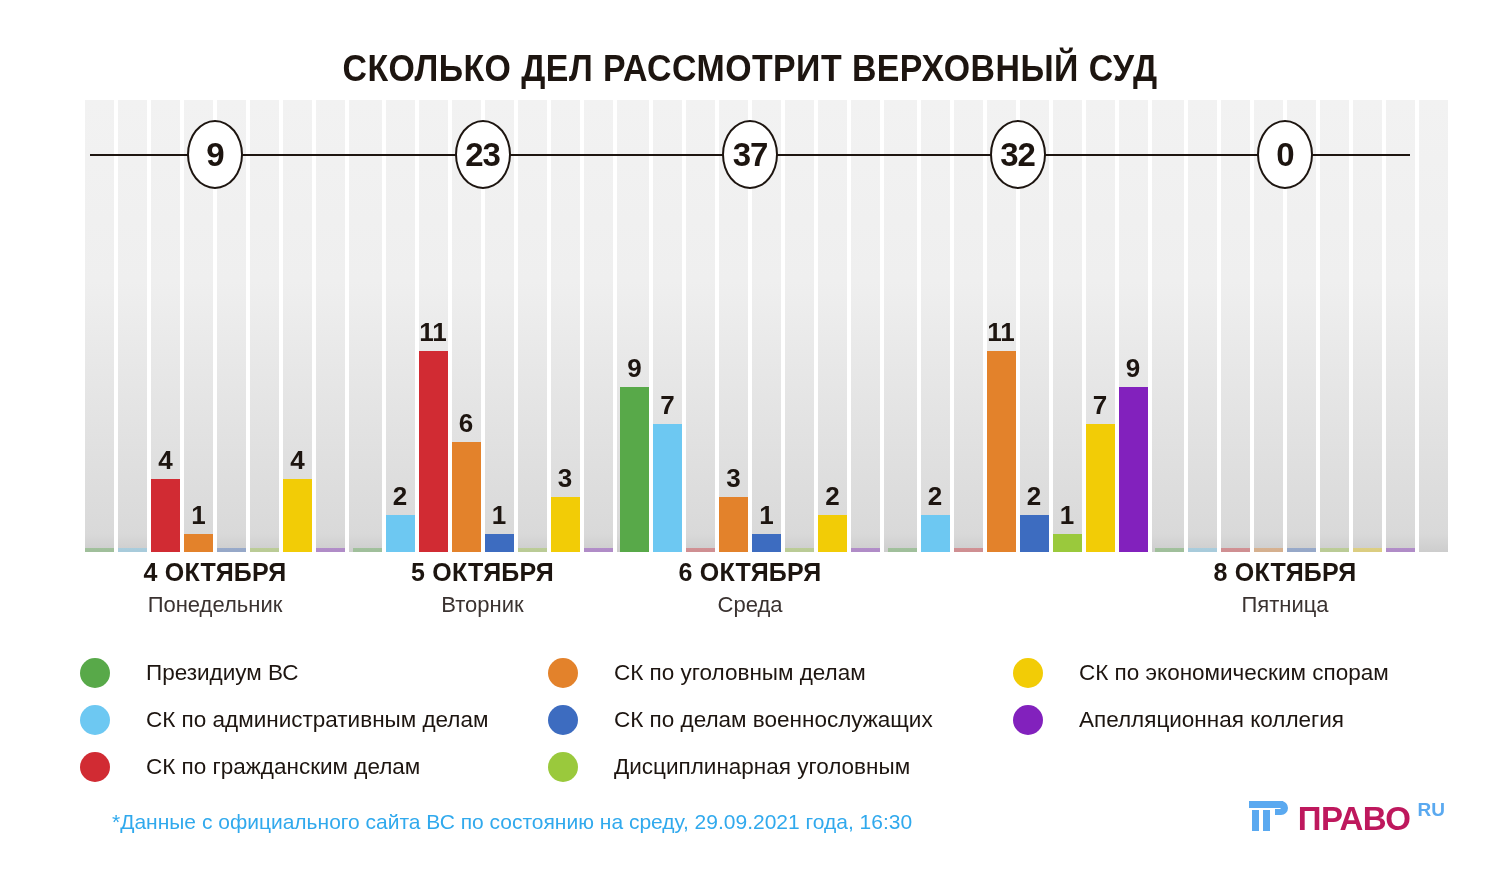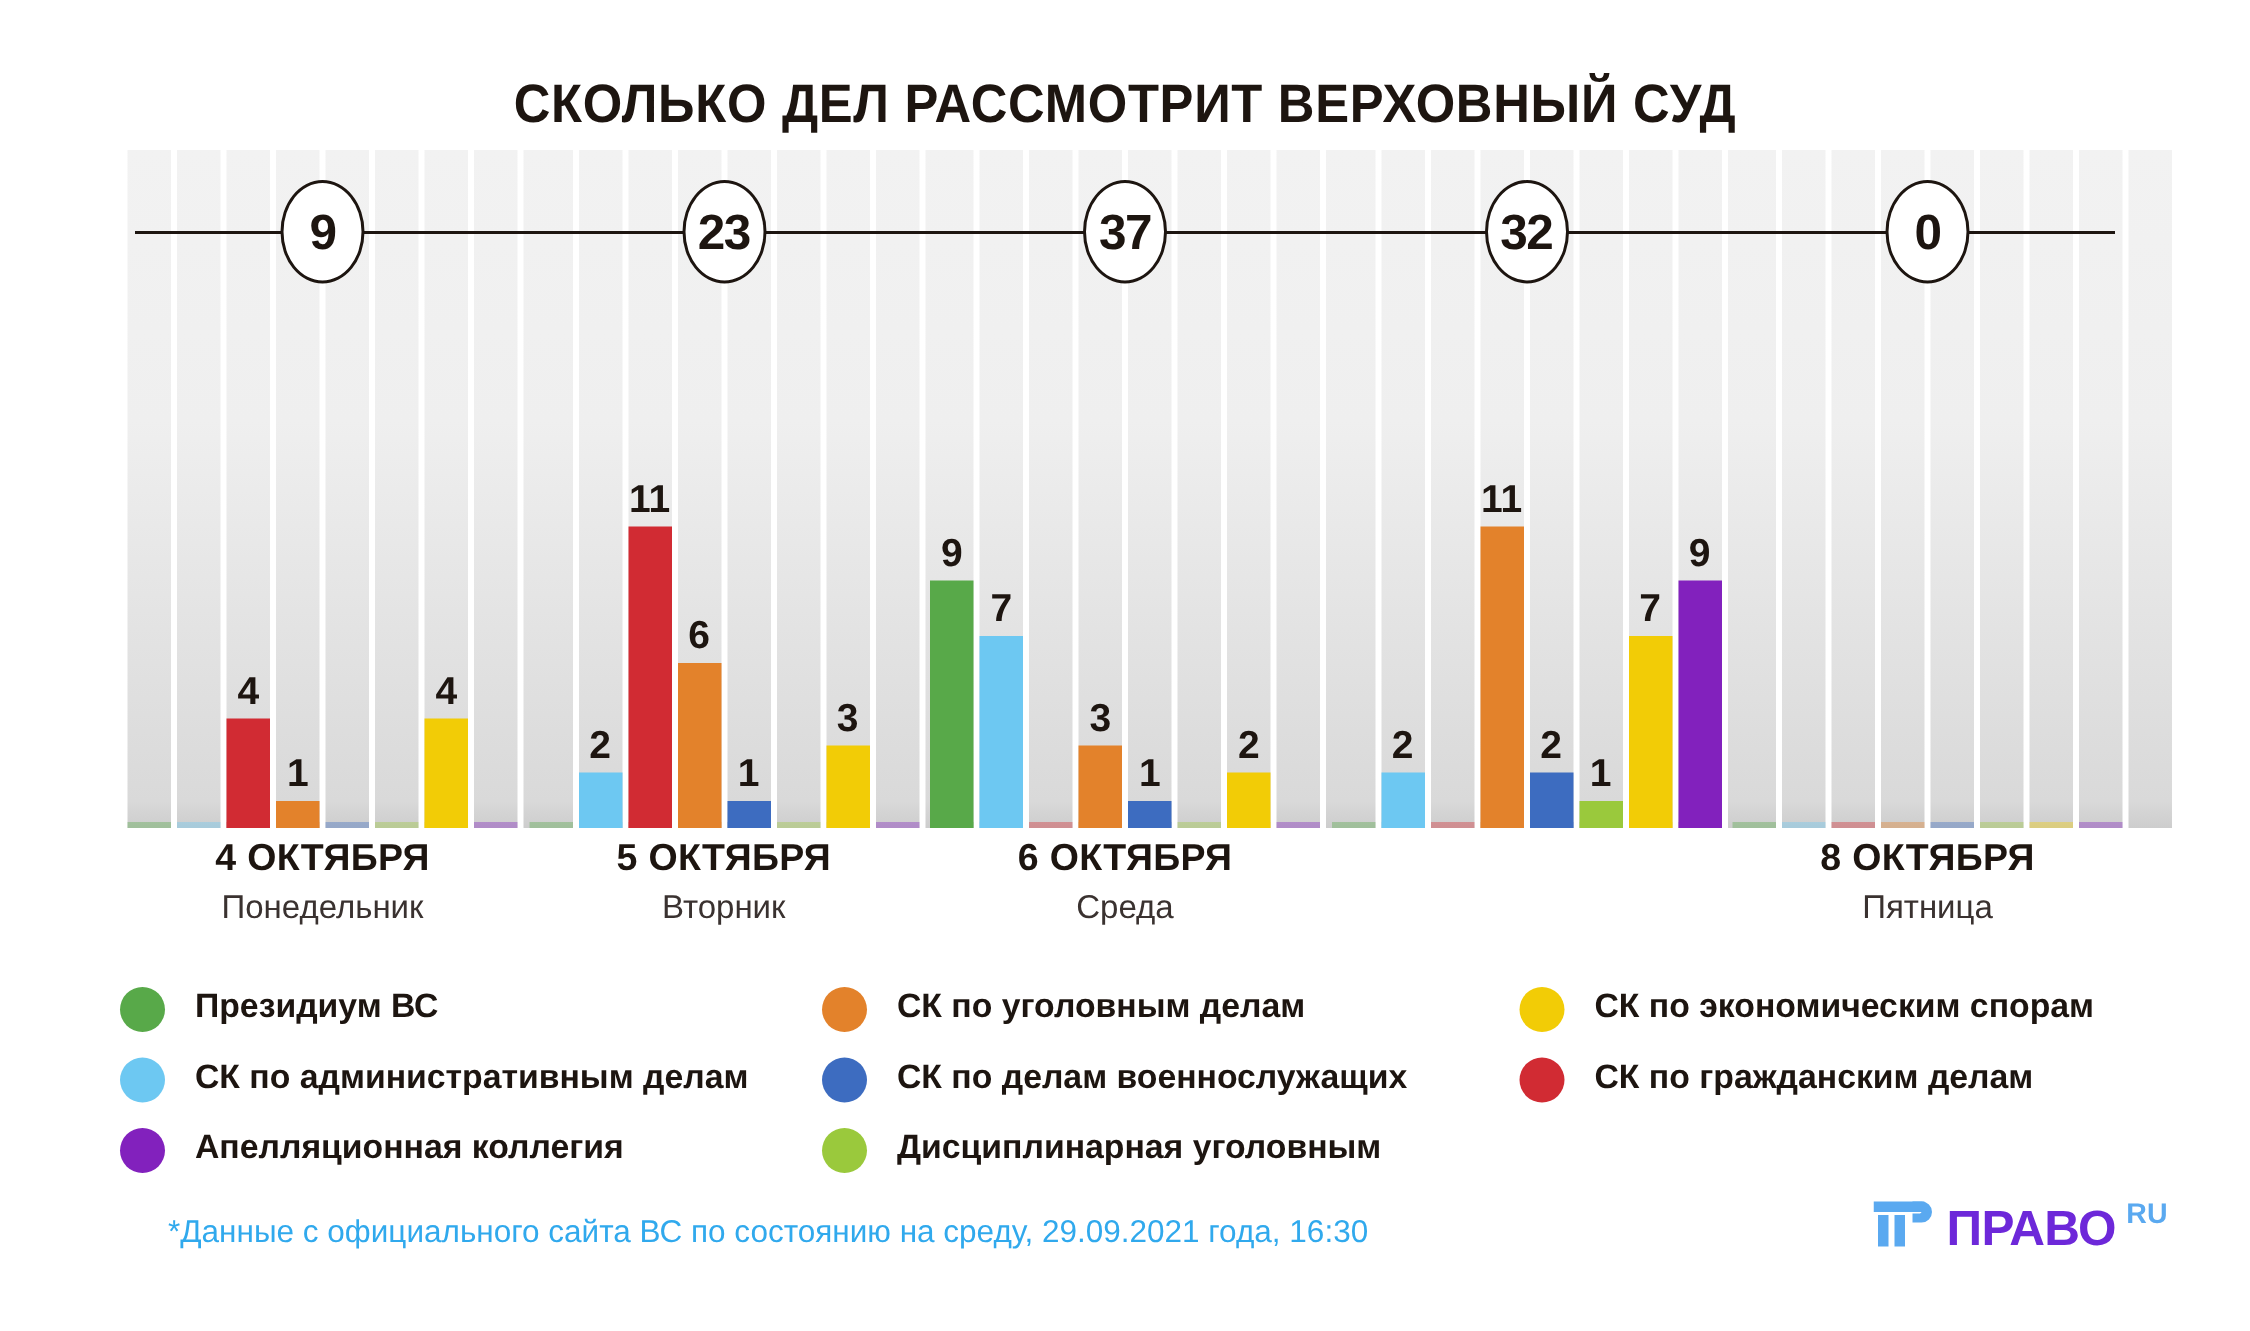--- a/index.html
+++ b/index.html
@@ -118,23 +118,22 @@
   #legend {
     position:absolute;
     left:80px; top:658px;
     width:1380px;
     display:grid;
     grid-template-columns:468px 465px 430px;
     row-gap:17px;
   }
   .legend-item {
     display:flex;
-    align-items:flex-start;
-    gap:20px;
-    font-weight:bold;
+    align-items:center;
+    gap:36px;
   }
   .legend-dot {
     width:30px; height:30px;
     border-radius:50%;
     flex:0 0 30px;
   }
   .legend-label {
     font-size:22.5px;
     color:#1d1510;
     white-space:nowrap;
@@ -153,21 +152,21 @@
   #logo {
     position:absolute;
     right:55px; top:799px;
     display:flex;
     align-items:center;
     gap:9px;
   }
   .logo-text {
     font-size:33px;
     font-weight:bold;
-    color:#6d28d9;
+    color:#be185d;
     letter-spacing:-0.5px;
     line-height:1;
   }
   .logo-ru {
     font-size:19px;
     font-weight:bold;
     color:#5aa9f0;
     line-height:1;
     align-self:flex-start;
     margin-top:1px;
@@ -396,26 +395,26 @@
     </div>
     <div class="legend-item">
       <span class="legend-dot" style="background: rgb(109, 200, 242);"></span>
       <span class="legend-label">СК по административным делам</span>
     </div>
     <div class="legend-item">
       <span class="legend-dot" style="background: rgb(61, 108, 192);"></span>
       <span class="legend-label">СК по делам военнослужащих</span>
     </div>
     <div class="legend-item">
+      <span class="legend-dot" style="background: rgb(130, 33, 189);"></span>
+      <span class="legend-label">Апелляционная коллегия</span>
+    </div>
+    <div class="legend-item">
       <span class="legend-dot" style="background: rgb(209, 43, 51);"></span>
       <span class="legend-label">СК по гражданским делам</span>
-    </div>
-    <div class="legend-item">
-      <span class="legend-dot" style="background: rgb(130, 33, 189);"></span>
-      <span class="legend-label">Апелляционная коллегия</span>
     </div>
     <div class="legend-item">
       <span class="legend-dot" style="background: rgb(154, 201, 60);"></span>
       <span class="legend-label">Дисциплинарная уголовным</span>
     </div>
   </div>
 
 <div class="footnote">*Данные с официального сайта ВС по состоянию на среду, 29.09.2021 года, 16:30</div>
 
 <div id="logo">

